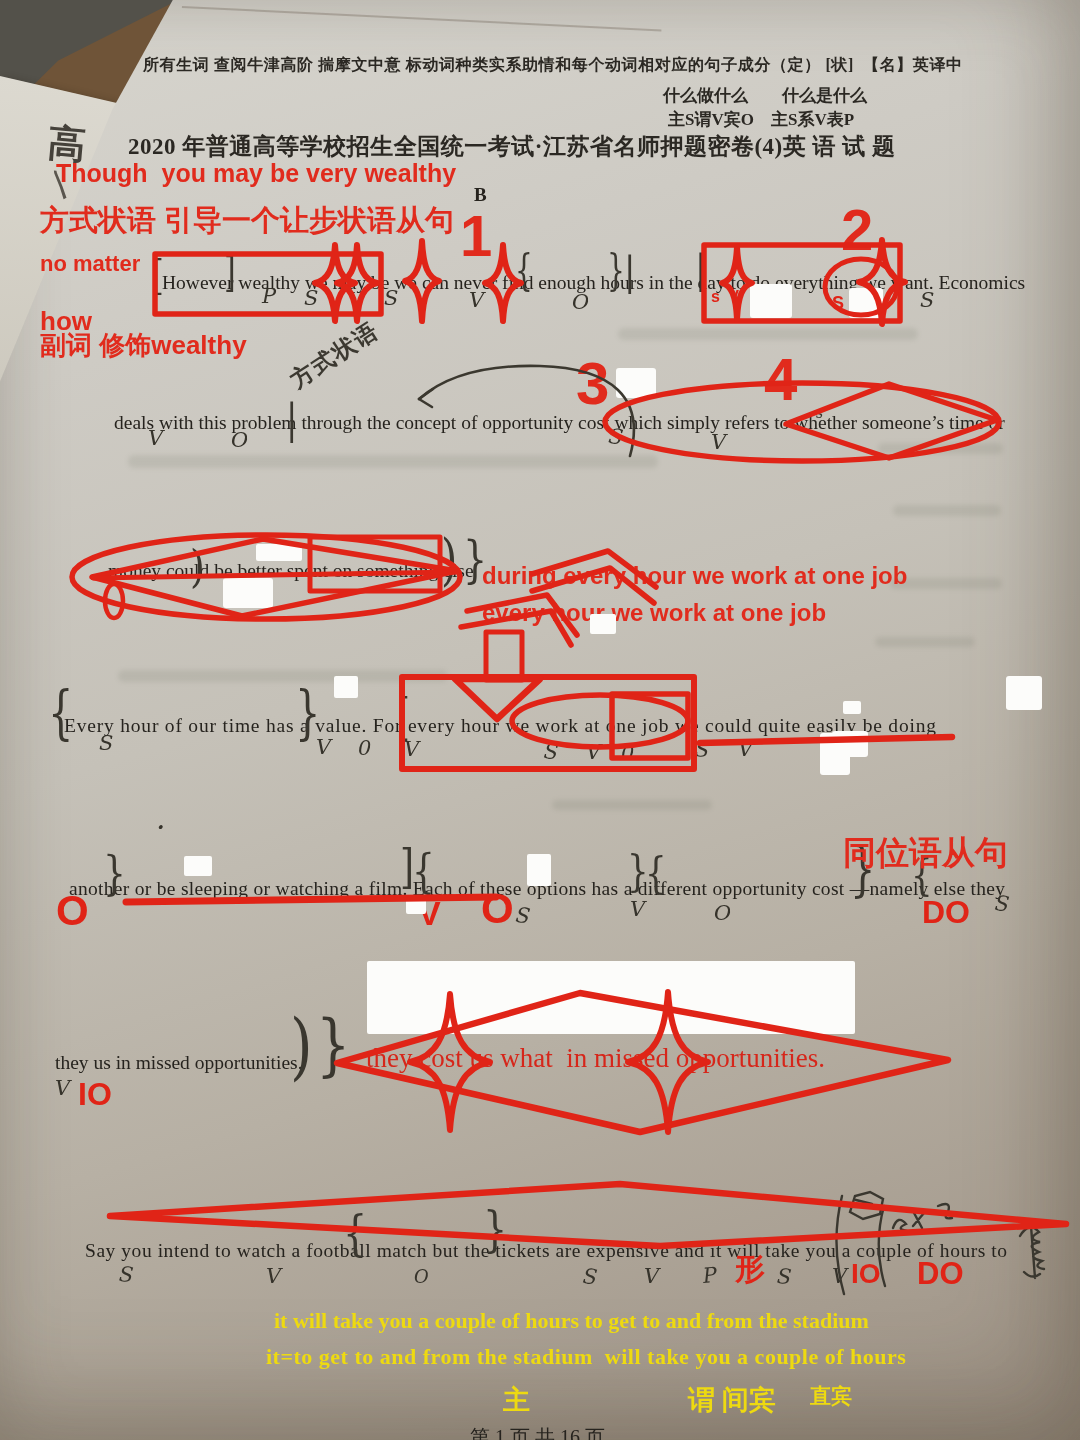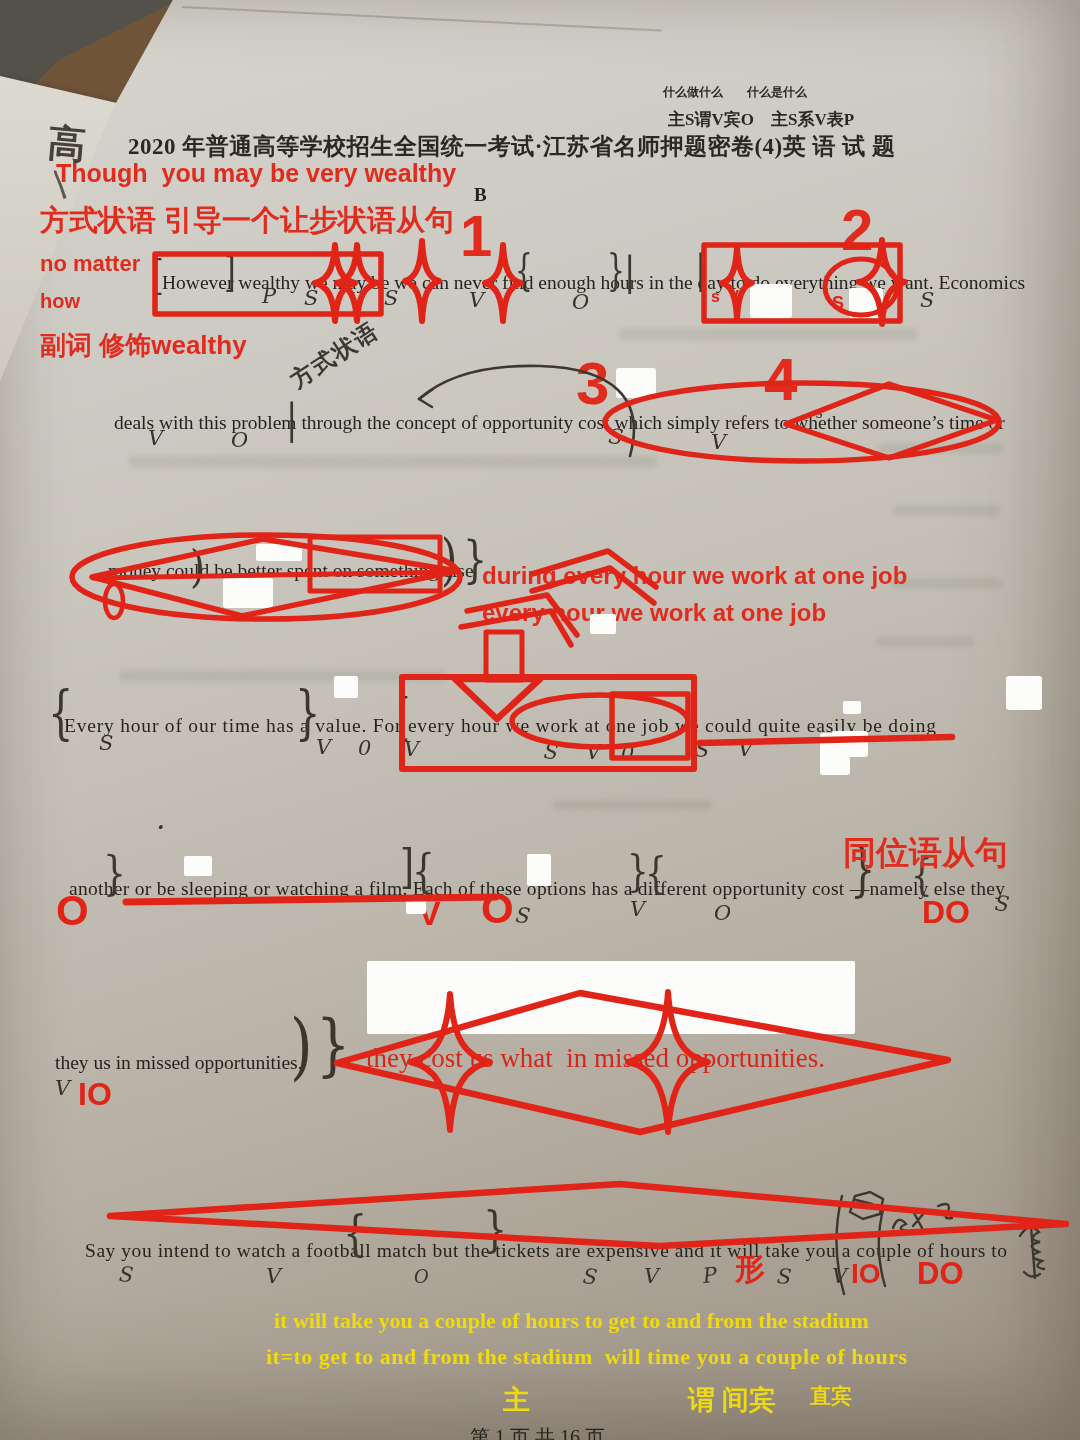--- a/index.html
+++ b/index.html
@@ -57,21 +57,22 @@
 
   <div class="smudge" style="left:618px;top:328px;width:300px;height:12px;"></div>
   <div class="smudge" style="left:128px;top:455px;width:530px;height:13px;"></div>
   <div class="smudge" style="left:878px;top:443px;width:125px;height:11px;"></div>
   <div class="smudge" style="left:893px;top:505px;width:108px;height:11px;"></div>
   <div class="smudge" style="left:890px;top:578px;width:112px;height:11px;"></div>
   <div class="smudge" style="left:875px;top:637px;width:100px;height:10px;"></div>
   <div class="smudge" style="left:118px;top:670px;width:330px;height:12px;"></div>
   <div class="smudge" style="left:552px;top:800px;width:160px;height:10px;"></div>
 
-  <div class="abs print hdr" style="left:663px;top:84px;font-size:12px;">什么做什么        什么是什么</div>
+  <div class="abs print hdr" style="left:143px;top:55px;font-size:16px;letter-spacing:.6px;">所有生词 查阅牛津高阶 揣摩文中意 标动词种类实系助情和每个动词相对应的句子成分（定） [状]  【名】英译中</div>
+  <div class="abs print hdr" style="left:663px;top:84px;font-size:17px;">什么做什么        什么是什么</div>
   <div class="abs print hdr" style="left:668px;top:108px;font-size:17px;">主S谓V宾O    主S系V表P</div>
   <div class="abs print hdr" style="left:128px;top:131px;font-size:23px;letter-spacing:.5px;">2020 年普通高等学校招生全国统一考试·江苏省名师押题密卷(4)英 语 试 题</div>
   <div class="seclabel" style="left:474px;top:184px;font-size:19px;">B</div>
 
   <div class="abs pl" style="left:162px;top:272px;">However wealthy we may be we can never find enough hours in the day to do everything we want. Economics</div>
   <div class="abs pl" style="left:114px;top:412px;">deals with this problem through the concept of opportunity cost which simply refers to whether someone’s time or</div>
   <div class="abs pl" style="left:108px;top:560px;">money could be better spent on something else</div>
   <div class="abs pl" style="left:64px;top:715px;letter-spacing:.8px;">Every hour of our time has a value. For every hour we work at one job we could quite easily be doing</div>
   <div class="abs pl" style="left:69px;top:878px;letter-spacing:.3px;">another or be sleeping or watching a film. Each of these options has a different opportunity cost —namely else they</div>
   <div class="abs pl" style="left:55px;top:1052px;">they us in missed opportunities.</div>
@@ -153,29 +154,29 @@
       <span class="hm fang" style="left: 286px; top: 372px; font-size: 23px; transform: rotate(-33deg); transform-origin: left top;">方式状语</span>
     </div>
 
   <div class="red" style="left:56px;top:160px;font-size:25px;">Though  you may be very wealthy</div>
   <div class="red" style="left:40px;top:205px;font-size:29px;">方式状语 引导一个让步状语从句</div>
   <div class="red" style="left:460px;top:206px;font-size:58px;">1</div>
   <div class="red" style="left:841px;top:200px;font-size:58px;">2</div>
   <div class="red" style="left:576px;top:352px;font-size:60px;">3</div>
   <div class="red" style="left:764px;top:348px;font-size:60px;">4</div>
   <div class="red" style="left:40px;top:252px;font-size:22px;">no matter</div>
-  <div class="red" style="left:40px;top:291px;font-size:20px;">how</div>
+  <div class="red" style="left:40px;top:308px;font-size:26px;">how</div>
   <div class="red" style="left:40px;top:332px;font-size:26px;">副词 修饰wealthy</div>
   <div class="red" style="left:482px;top:563px;font-size:24px;">during every hour we work at one job</div>
   <div class="red" style="left:482px;top:600px;font-size:24px;">every hour we work at one job</div>
   <div class="red" style="left:843px;top:836px;font-size:33px;">同位语从句</div>
   <div class="red redserif" style="left:366px;top:1044px;font-size:27px;">they cost us what  in missed opportunities.</div>
 
   <div class="yellow" style="left:274px;top:1308px;font-size:22px;text-align:center;">it will take you a couple of hours to get to and from the stadium</div>
-  <div class="yellow" style="left:266px;top:1344px;font-size:22px;letter-spacing:.5px;">it=to get to and from the stadium  will time you a couple of hours</div>
+  <div class="yellow" style="left:266px;top:1344px;font-size:22px;letter-spacing:.5px;">it=to get to and from the stadium  will take you a couple of hours</div>
   <div class="yellow" style="left:503px;top:1382px;font-size:27px;">主</div>
   <div class="yellow" style="left:688px;top:1382px;font-size:27px;">谓 间宾</div>
   <div class="yellow" style="left:810px;top:1382px;font-size:21px;">直宾</div>
 
   <svg class="overlay" width="1080" height="1440" viewBox="0 0 1080 1440">
     <defs>
       <path id="star4" d="M0,-50 C4,-18 18,-4 50,0 C18,4 4,18 0,50 C-4,18 -18,4 -50,0 C-18,-4 -4,-18 0,-50 Z" fill="none" stroke="#e02417" stroke-width="6" vector-effect="non-scaling-stroke"></path>
     </defs>
 
     <g fill="#fcfcfa">

